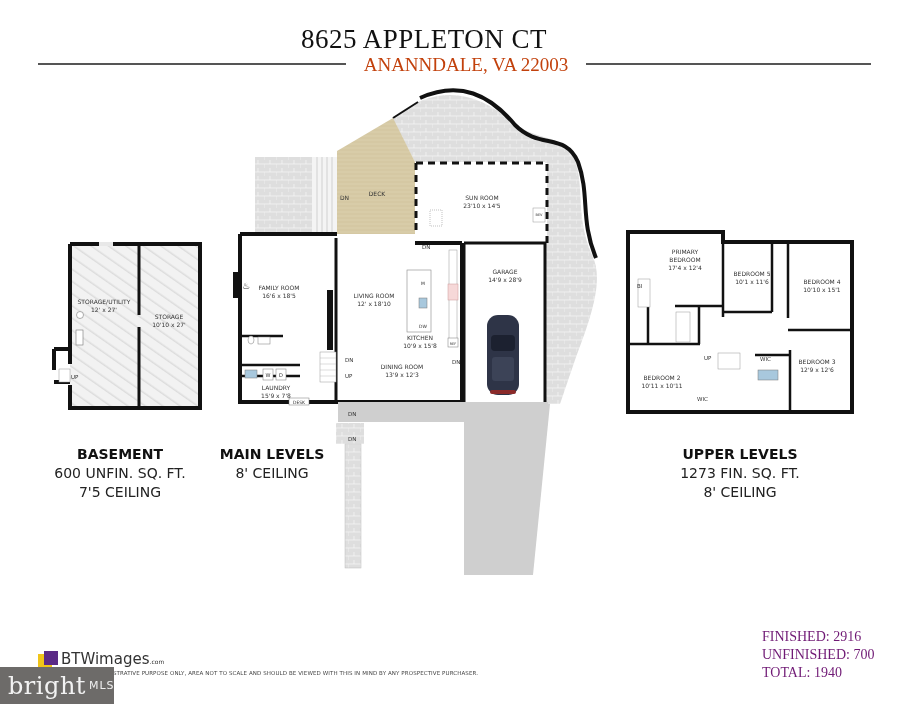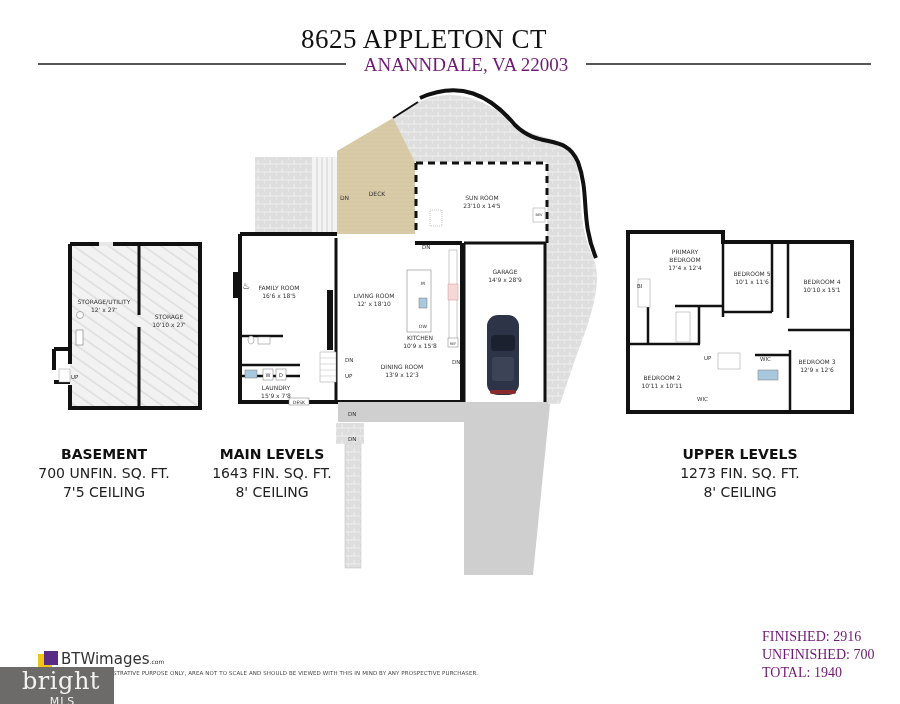--- a/index.html
+++ b/index.html
@@ -2,34 +2,34 @@
 <html><head>
 <meta charset="utf-8">
 <style>
   html, body { margin:0; padding:0; background:#ffffff; }
   body { width:900px; height:704px; position:relative; overflow:hidden; font-family:"Liberation Sans", sans-serif; color:#111; }
   .title { position:absolute; left:0; width:848px; top:24px; text-align:center; font-family:"Liberation Serif", serif; font-size:27px; letter-spacing:0.5px; color:#111; }
   .subtitle-row { position:absolute; left:38px; width:833px; top:55px; height:22px; }
   .subtitle-row .rule { position:absolute; top:8px; height:2px; background:#555; }
   .subtitle-row .rule.left { left:0; width:308px; }
   .subtitle-row .rule.right { right:0; width:285px; }
-  .subtitle { position:absolute; left:312px; width:232px; top:-1px; text-align:center; font-family:"Liberation Serif", serif; font-size:19px; color:#701a75; }
+  .subtitle { position:absolute; left:312px; width:232px; top:-1px; text-align:center; font-family:"Liberation Serif", serif; font-size:19px; color:#c2410c; }
   svg.plan { position:absolute; left:0; top:0; }
   .plan text { font-family:"DejaVu Sans", sans-serif; fill:#333; }
   .level-caption { position:absolute; text-align:center; font-family:"DejaVu Sans", sans-serif; color:#222; line-height:19px; font-size:14px; }
   .level-caption .name { font-weight:bold; font-size:14px; color:#111; }
   .totals { position:absolute; left:762px; top:628px; font-family:"Liberation Serif", serif; font-size:14px; line-height:18px; color:#701a75; }
   .disclaimer { position:absolute; left:113px; top:670px; font-family:"DejaVu Sans", sans-serif; font-size:5.5px; color:#444; letter-spacing:0.1px; white-space:nowrap; }
   .btw-logo { position:absolute; left:38px; top:650px; height:18px; display:flex; align-items:center; }
   .btw-mark { width:20px; height:16px; position:relative; margin-right:3px; }
   .btw-mark .y { position:absolute; left:0; top:3px; width:14px; height:13px; background:#f0c419; }
   .btw-mark .p { position:absolute; left:6px; top:0; width:14px; height:14px; background:#5b2a86; }
   .btw-text { font-family:"DejaVu Sans", sans-serif; font-size:15px; color:#333; }
   .btw-text small { font-size:6px; }
-  .bright { position:absolute; left:0; top:667px; width:114px; height:37px; background:#6d6b69; display:flex; align-items:center; padding-left:8px; box-sizing:border-box;flex-direction:column; }
+  .bright { position:absolute; left:0; top:667px; width:114px; height:37px; background:#6d6b69; display:flex; align-items:center; padding-left:8px; box-sizing:border-box; }
   .bright .word { font-family:"DejaVu Serif", serif; font-size:24px; color:#f2f2f2; letter-spacing:0.5px; }
   .bright .mls { font-family:"DejaVu Sans", sans-serif; font-size:11px; color:#eee; margin-left:3px; margin-top:0; letter-spacing:1px; }
 </style>
 </head>
 <body>
 
 <div class="title">8625 APPLETON CT</div>
 <div class="subtitle-row">
   <div class="rule left"></div>
   <div class="subtitle">ANANNDALE, VA 22003</div>
@@ -188,28 +188,27 @@
     <text x="817" y="364" font-size="6" text-anchor="middle">BEDROOM 3</text>
     <text x="817" y="372" font-size="6" text-anchor="middle">12'9 x 12'6</text>
     <text x="662" y="380" font-size="6" text-anchor="middle">BEDROOM 2</text>
     <text x="662" y="388" font-size="6" text-anchor="middle">10'11 x 10'11</text>
     <text x="704" y="360" font-size="5.5">UP</text>
     <text x="760" y="361" font-size="5.5">WIC</text>
     <text x="697" y="401" font-size="5.5">WIC</text>
   </g>
 </svg>
 
-<div class="level-caption" style="left:24px; top:445px; width:160px;">
+<div class="level-caption" style="left:40px; top:445px; width:160px;">
   <div class="name">BASEMENT</div>
-  <div>700 UNFIN. SQ. FT.</div>
+  <div>600 UNFIN. SQ. FT.</div>
   <div>7'5 CEILING</div>
 </div>
 <div class="level-caption" style="left:192px; top:445px; width:160px;">
   <div class="name">MAIN LEVELS</div>
-  <div>1643 FIN. SQ. FT.</div>
   <div>8' CEILING</div>
 </div>
 <div class="level-caption" style="left:660px; top:445px; width:160px;">
   <div class="name">UPPER LEVELS</div>
   <div>1273 FIN. SQ. FT.</div>
   <div>8' CEILING</div>
 </div>
 
 <div class="totals">
   <div>FINISHED: 2916</div>

